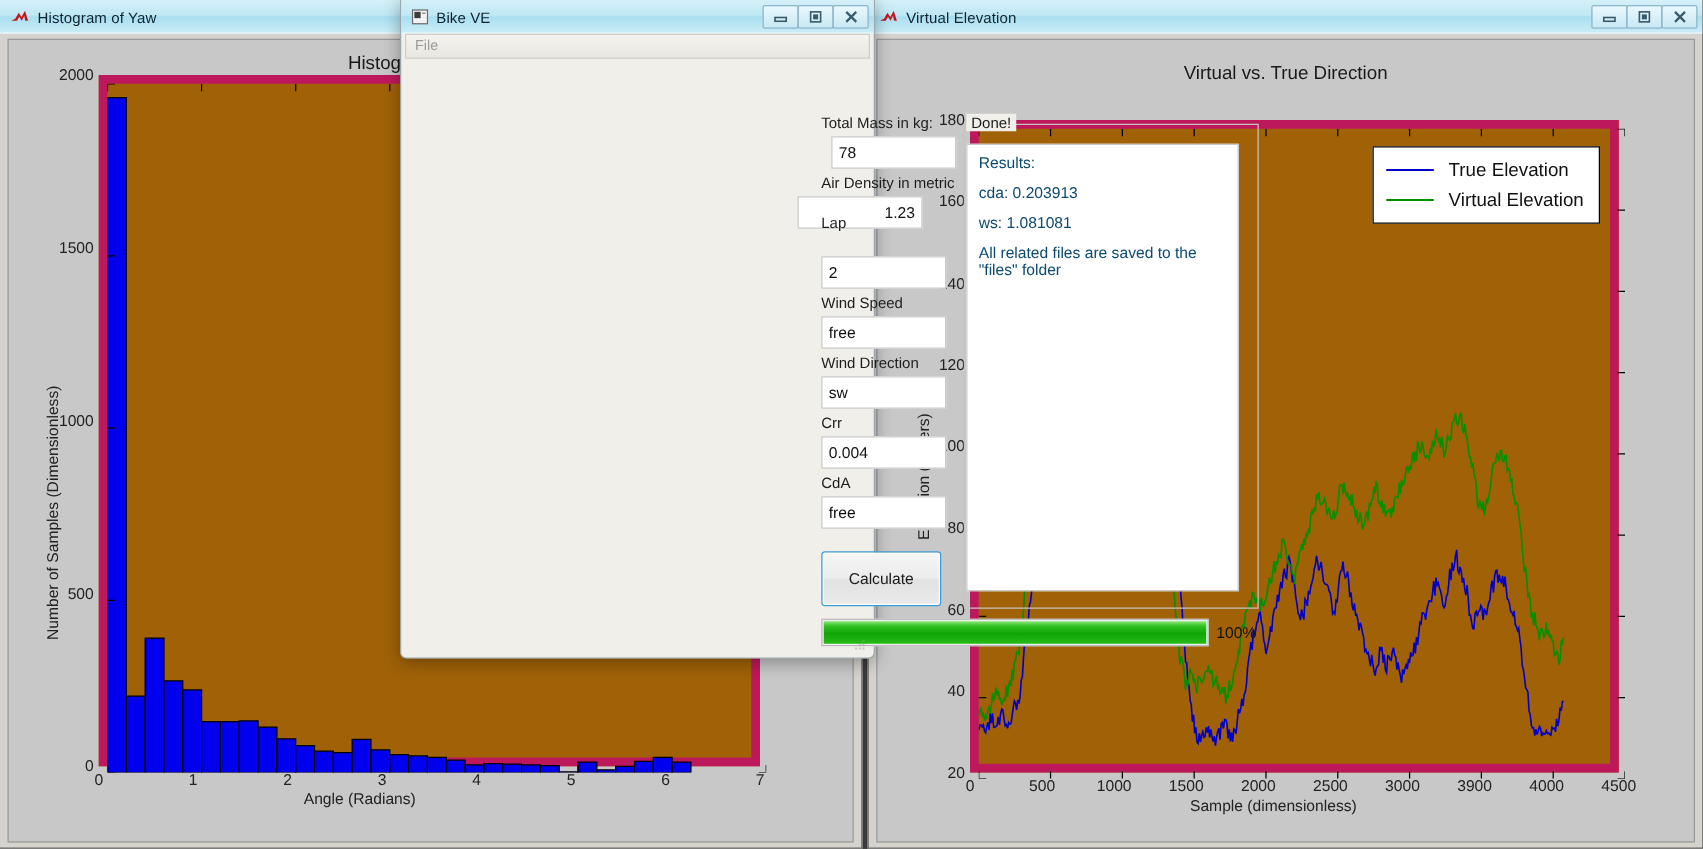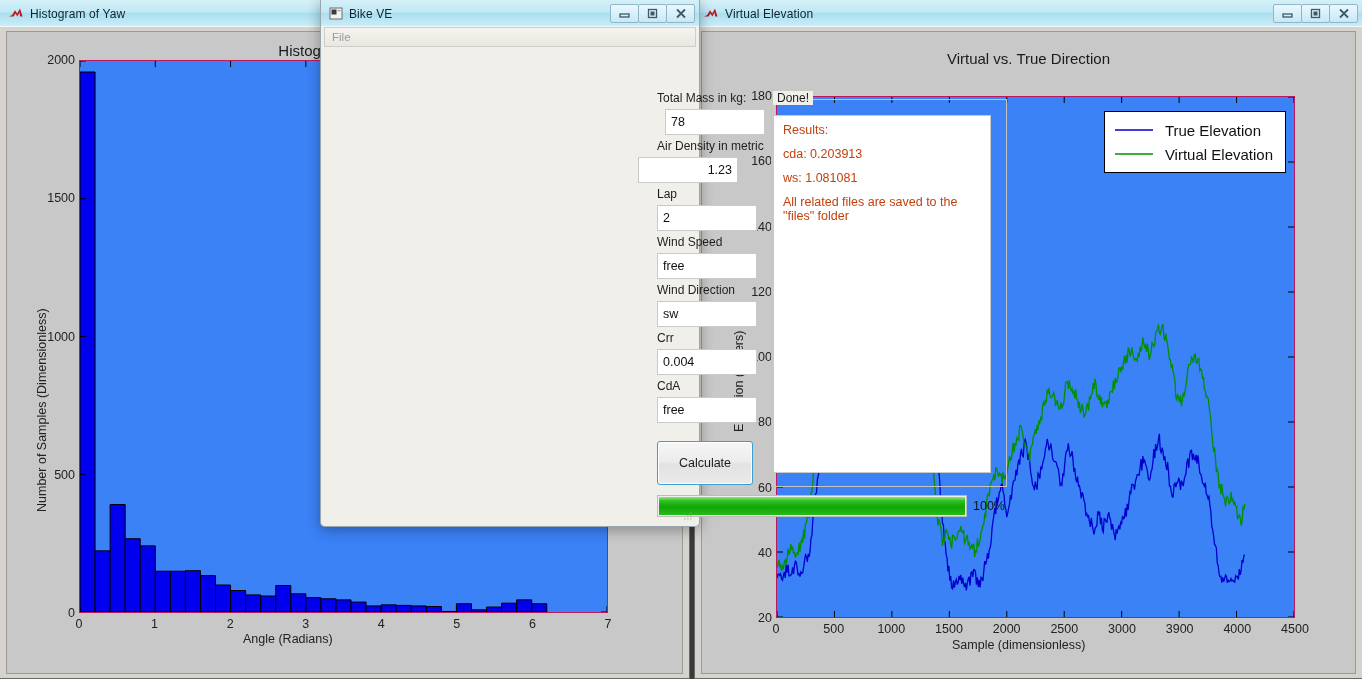--- a/index.html
+++ b/index.html
@@ -66,22 +66,22 @@
   }
 
   
   .plot { position: absolute; inset: 0; }
   .plot-title {
     position: absolute; width: 100%; text-align: center;
     font-size: 15px; color: #1a1a1a;
   }
   .axes {
     position: absolute;
-    background: #3b82f6;
-    border: 1px solid #be185d;
+    background: #a16207;
+    border: 7px solid #be185d;
   }
   .ytick-label, .xtick-label {
     position: absolute; font-size: 12.5px; color: #222;
     white-space: nowrap;
   }
   .ytick-label { text-align: right; transform: translateY(-50%); }
   .xtick-label { transform: translateX(-50%); }
   .axis-name {
     position: absolute; font-size: 12.5px; color: #222; white-space: nowrap;
   }
@@ -131,21 +131,21 @@
   }
   .group-legend {
     position: absolute; left: 452px; top: 64px;
     background: #f0efe9; padding: 0 4px;
     font-size: 12px; color: #1b1b1b;
   }
   .results-box {
     position: absolute; left: 452px; top: 88px; width: 218px; height: 358px;
     background: #fff; border: 1px solid #c9c9c9;
     padding: 8px 9px;
-    font-size: 12.5px; color: #c2410c; line-height: 1.05;
+    font-size: 12.5px; color: #0c4a6e; line-height: 1.05;
   }
   .results-box p { margin: 0 0 11px 0; }
 
   .pbar-wrap {
     position: absolute; left: 336px; top: 468px; width: 310px; height: 22px;
     background: #efefef; border: 1px solid #bcbcbc; padding: 1px;
   }
   .pbar-fill {
     height: 100%;
     background: linear-gradient(to bottom, #8ee87a 0%, #30c020 22%, #0fa506 55%, #27bb17 100%);
@@ -342,21 +342,21 @@
     <div id="dlgBody">
       <div class="menubar">
         <div class="menu-item">File</div>
       </div>
 
       <div id="dlgFields">
           <div class="field-label" style="left: 336px; top: 64px;">Total Mass in kg:</div>
           <input class="field-input" type="text" value="78" style="left: 344px; top: 82px;">
           <div class="field-label" style="left: 336px; top: 112px;">Air Density in metric</div>
           <input class="field-input" type="text" value="1.23" style="left: 317px; top: 130px; text-align: right;">
-          <div class="field-label" style="left: 336px; top: 160px;">Lap</div>
+          <div class="field-label" style="left: 336px; top: 144px;">Lap</div>
           <input class="field-input" type="text" value="2" style="left: 336px; top: 178px;">
           <div class="field-label" style="left: 336px; top: 208px;">Wind Speed</div>
           <input class="field-input" type="text" value="free" style="left: 336px; top: 226px;">
           <div class="field-label" style="left: 336px; top: 256px;">Wind Direction</div>
           <input class="field-input" type="text" value="sw" style="left: 336px; top: 274px;">
           <div class="field-label" style="left: 336px; top: 304px;">Crr</div>
           <input class="field-input" type="text" value="0.004" style="left: 336px; top: 322px;">
           <div class="field-label" style="left: 336px; top: 352px;">CdA</div>
           <input class="field-input" type="text" value="free" style="left: 336px; top: 370px;">
         </div>

